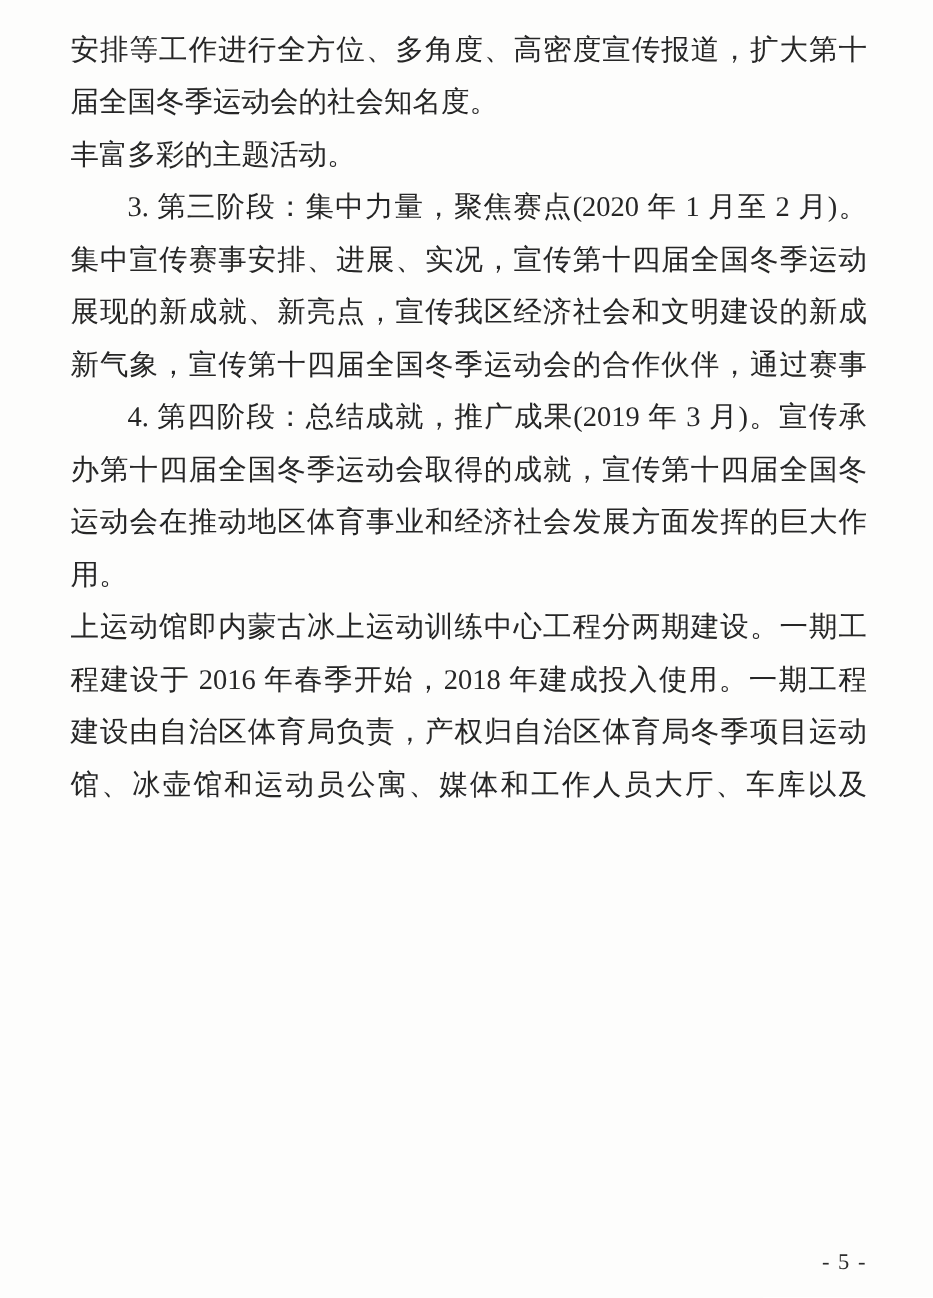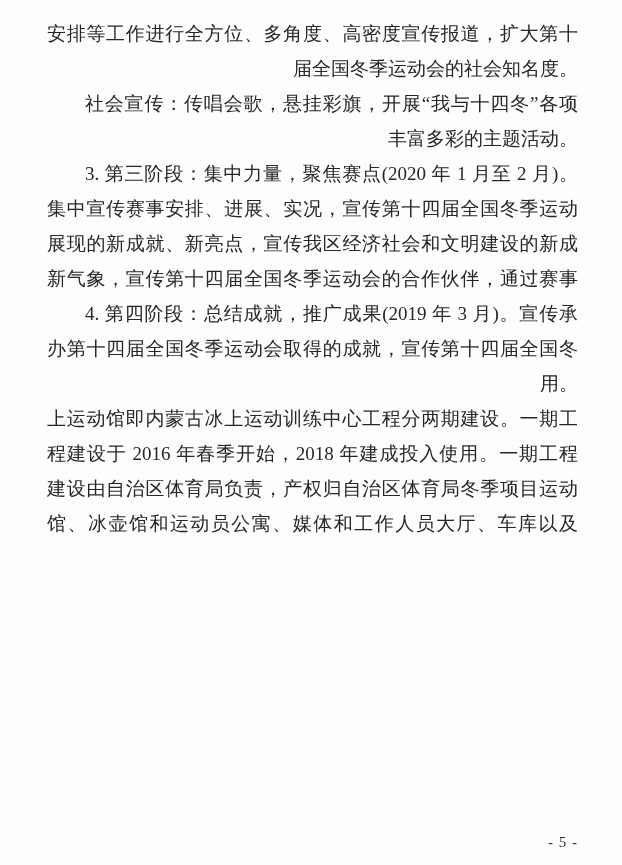--- a/index.html
+++ b/index.html
@@ -21,21 +21,21 @@
     position: absolute;
     left: 47px;
     top: 16px;
     width: 531px;
   }
   .line {
     font-size: 19px;
     line-height: 35px;
     height: 35px;
     overflow: hidden;
-    text-align: right;
+    text-align: left;
     white-space: normal;
   }
   .line.justify {
     text-align: justify;
     text-align-last: justify;
     text-justify: inter-character;
   }
   .line.indent {
     text-indent: 38px;
   }
@@ -48,28 +48,28 @@
     color: #2c2c2c;
   }
 </style>
 </head>
 <body>
 
 <div class="page">
   <div class="content">
       <div class="line justify">安排等工作进行全方位、多角度、高密度宣传报道，扩大第十四</div>
       <div class="line">届全国冬季运动会的社会知名度。</div>
-      <div class="line indent justify">社会宣传：传唱会歌，悬挂彩旗，开展“我与十四冬”各项</div>
       <div class="line">丰富多彩的主题活动。</div>
       <div class="line indent justify">3. 第三阶段：集中力量，聚焦赛点(2020 年 1 月至 2 月)。</div>
       <div class="line justify">集中宣传赛事安排、进展、实况，宣传第十四届全国冬季运动会</div>
       <div class="line justify">展现的新成就、新亮点，宣传我区经济社会和文明建设的新成就、</div>
       <div class="line justify">新气象，宣传第十四届全国冬季运动会的合作伙伴，通过赛事平</div>
       <div class="line indent justify">4. 第四阶段：总结成就，推广成果(2019 年 3 月)。宣传承</div>
       <div class="line justify">办第十四届全国冬季运动会取得的成就，宣传第十四届全国冬季</div>
+      <div class="line justify">运动会在推动地区体育事业和经济社会发展方面发挥的巨大作</div>
       <div class="line">用。</div>
       <div class="line justify">上运动馆即内蒙古冰上运动训练中心工程分两期建设。一期工</div>
       <div class="line justify">程建设于 2016 年春季开始，2018 年建成投入使用。一期工程</div>
       <div class="line justify">建设由自治区体育局负责，产权归自治区体育局冬季项目运动</div>
       <div class="line justify">馆、冰壶馆和运动员公寓、媒体和工作人员大厅、车库以及一、</div>
     </div>
   <div class="page-number">- 5 -</div>
 </div>
 
 </body></html>

